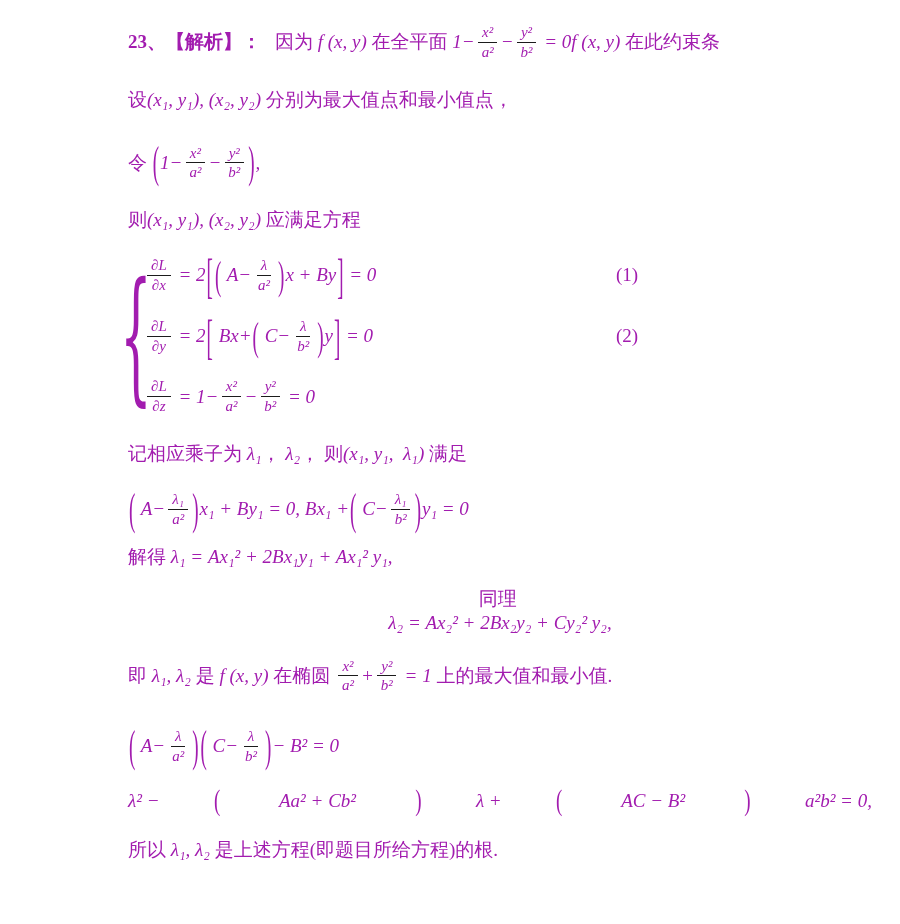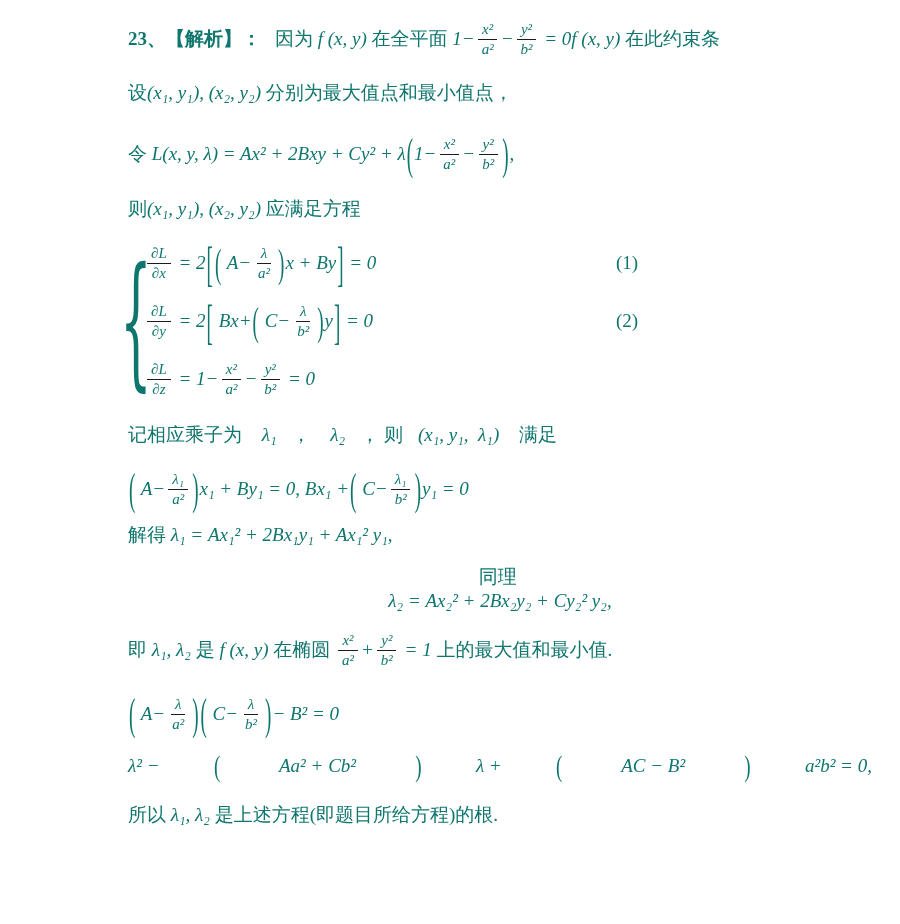--- a/index.html
+++ b/index.html
@@ -1,43 +1,43 @@
 <!DOCTYPE html>
 <html><head>
 <meta charset="utf-8">
 <style>
   html,body{margin:0;padding:0;background:#ffffff;}
   body{width:900px;height:924px;overflow:hidden;}
-  .page{position:relative;width:900px;height:732px;background:#ffffff;color:#0f766e;}
+  .page{position:relative;width:900px;height:732px;background:#ffffff;color:#a21caf;}
   .content{position:absolute;left:128px;top:12px;right:28px;font-size:19px;}
   .line{display:flex;align-items:center;position:relative;flex-wrap:nowrap;}
   .line > span{white-space:pre;}
   .zh{font-family:"Liberation Serif","DejaVu Serif",serif;}
   .bold{font-weight:bold;}
   .math{font-family:"Liberation Serif","DejaVu Serif",serif;font-style:italic;}
   .frac{display:inline-flex;flex-direction:column;align-items:center;text-align:center;
-        font-size:15px;line-height:1.12;margin:0 3px;vertical-align:middle;}
+        font-size:15px;line-height:1.12;margin:12px 3px;vertical-align:middle;}
   .frac .num{padding:0 4px 1px;border-bottom:1.4px solid #1b1b1b;}
   .frac .den{padding:1px 4px 0;}
   .big{display:inline-block;font-family:"Liberation Serif","DejaVu Serif",serif;font-weight:300;
        transform:scaleY(var(--s,1));margin:0 1px;line-height:1;}
   .gap{display:inline-block;height:1px;}
   .eqtag{position:absolute;left:472px;top:50%;transform:translateY(-50%);
          font-family:"Liberation Serif","DejaVu Serif",serif;font-style:normal;}
   .system{position:relative;padding-left:16px;}
   .sysbrace{position:absolute;left:-8px;top:50%;transform:translateY(-50%) scaleY(2.9);
             font-size:50px;font-weight:300;font-family:"DejaVu Serif",serif;line-height:1;}
   .system .line{min-height:58px;}
   .b1{min-height:54px;margin-bottom:12px;}
   .b2{min-height:26px;margin-bottom:4px;}
   .b3{min-height:30px;margin-bottom:18px;}
   .b4{min-height:56px;margin-bottom:12px;}
   .b5{min-height:30px;margin-bottom:10px;}
   .b6{margin-bottom:12px;}
-  .b7{min-height:30px;margin-bottom:10px;gap:15px;}
+  .b7{min-height:30px;margin-bottom:10px;}
   .b8{min-height:58px;margin-bottom:2px;}
   .b9{min-height:30px;margin-bottom:14px;}
   .b10{min-height:30px;margin-bottom:12px;flex-direction:column;}
   .b11{min-height:52px;margin-bottom:10px;}
   .b12{min-height:26px;margin-bottom:6px;}
   .b13{min-height:56px;margin-bottom:6px;}
   .b14{min-height:26px;margin-bottom:4px;}
   .b15{min-height:36px;margin-bottom:16px;justify-content:space-between;}
   .b16{min-height:30px;}
 </style>
@@ -61,21 +61,20 @@
         <span class="math">f (x, y)</span>
         <span class="zh"> 在此约束条</span>
       </div>
     <div class="line b3">
         <span class="zh">设</span>
         <span class="math">(x₁, y₁), (x₂, y₂)</span>
         <span class="zh"> 分别为最大值点和最小值点，</span>
       </div>
     <div class="line b4">
         <span class="zh">令 </span>
-        <span class="math">L(x, y, λ) = Ax² + 2Bxy + Cy² + λ</span>
         <span class="big" style="--s: 2.3;">(</span>
         <span class="math">1−</span>
         <span class="frac"><span class="num math">x²</span><span class="den math">a²</span></span>
         <span class="math">−</span>
         <span class="frac"><span class="num math">y²</span><span class="den math">b²</span></span>
         <span class="big" style="--s: 2.3;">)</span>
         <span class="math">,</span>
       </div>
     <div class="line b5">
         <span class="zh">则</span>

